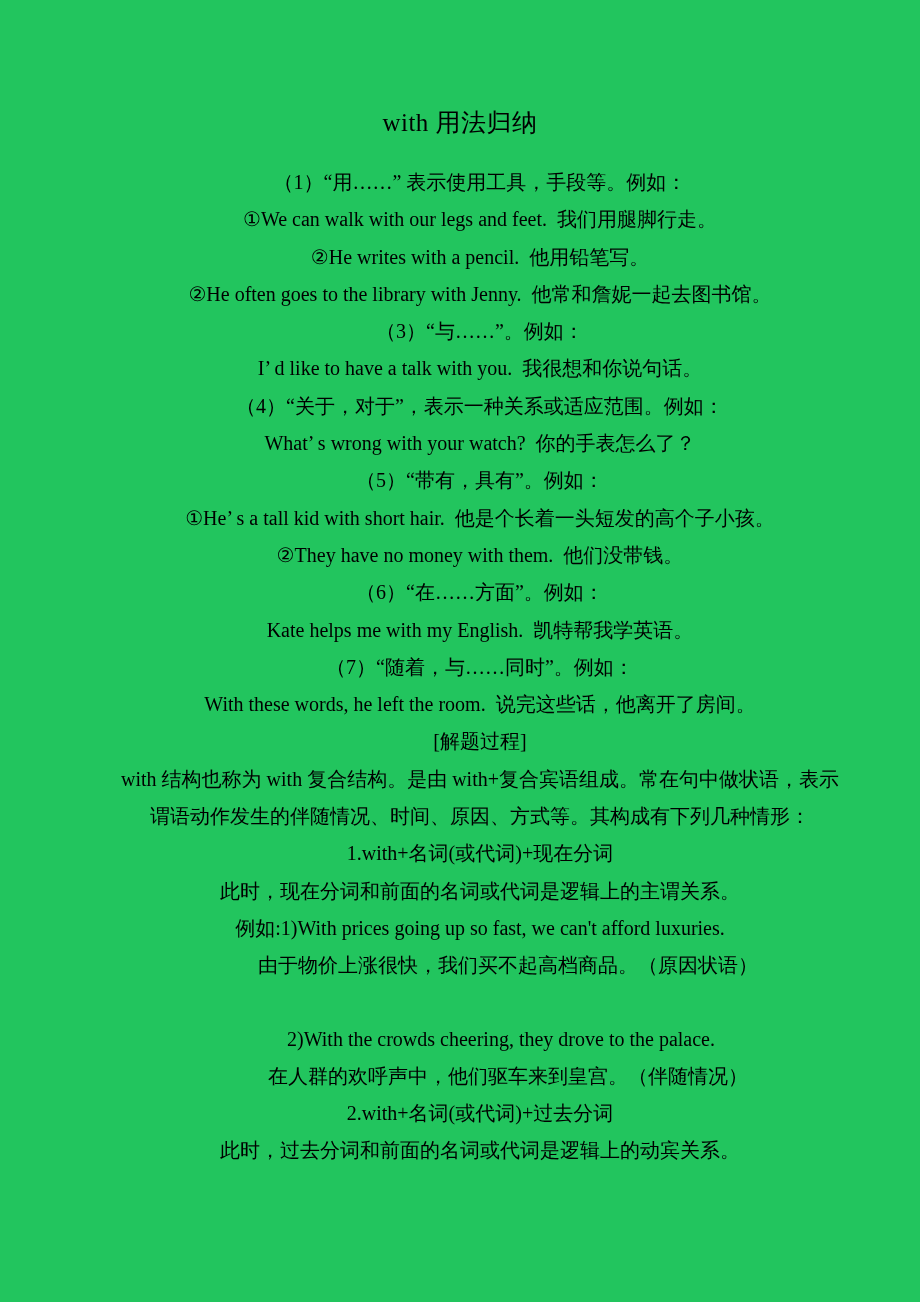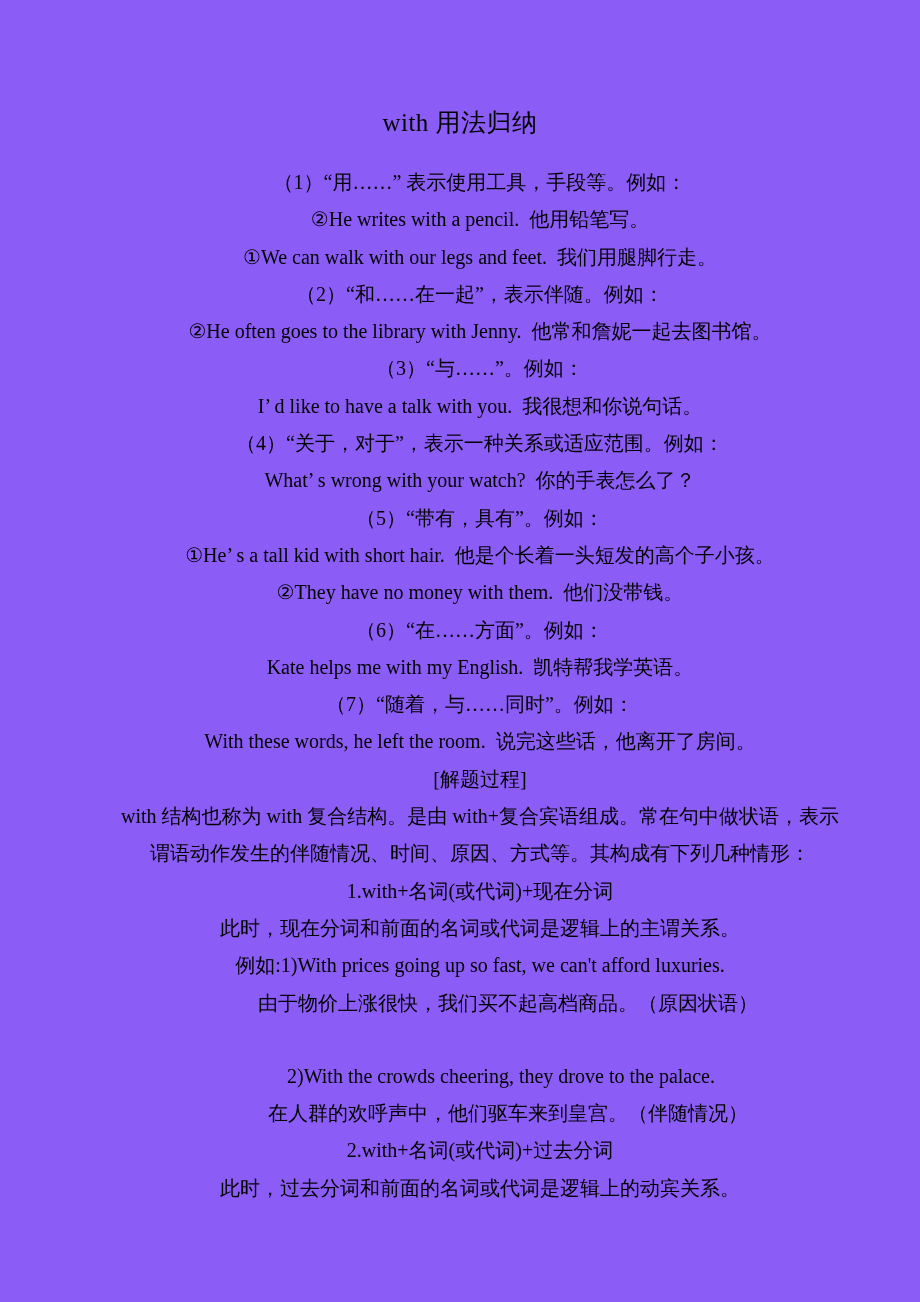--- a/index.html
+++ b/index.html
@@ -44,29 +44,28 @@
     overflow: visible;
     text-align: center;
   }
   .indent-0 { padding-left: 0; }
   .indent-1 { padding-left: 42px; margin-top: 36px; }
   .indent-2 { padding-left: 56px; }
 </style>
 </head>
 <body style="background: rgb(255, 255, 255);">
 
-<div class="page" style="background: #8b5cf6; color: rgb(0, 0, 0);">
+<div class="page" style="background: #22c55e; color: rgb(0, 0, 0);">
   <div class="doc-title">with 用法归纳</div>
 
   <div class="doc-body">
 
   <div class="line indent-0">（1）“用……” 表示使用工具，手段等。例如：</div>
+      <div class="line indent-0">①We can walk with our legs and feet.  我们用腿脚行走。</div>
       <div class="line indent-0">②He writes with a pencil.  他用铅笔写。</div>
-      <div class="line indent-0">①We can walk with our legs and feet.  我们用腿脚行走。</div>
-      <div class="line indent-0">（2）“和……在一起”，表示伴随。例如：</div>
       <div class="line indent-0">②He often goes to the library with Jenny.  他常和詹妮一起去图书馆。</div>
       <div class="line indent-0">（3）“与……”。例如：</div>
       <div class="line indent-0">I’ d like to have a talk with you.  我很想和你说句话。</div>
       <div class="line indent-0">（4）“关于，对于”，表示一种关系或适应范围。例如：</div>
       <div class="line indent-0">What’ s wrong with your watch?  你的手表怎么了？</div>
       <div class="line indent-0">（5）“带有，具有”。例如：</div>
       <div class="line indent-0">①He’ s a tall kid with short hair.  他是个长着一头短发的高个子小孩。</div>
       <div class="line indent-0">②They have no money with them.  他们没带钱。</div>
       <div class="line indent-0">（6）“在……方面”。例如：</div>
       <div class="line indent-0">Kate helps me with my English.  凯特帮我学英语。</div>

